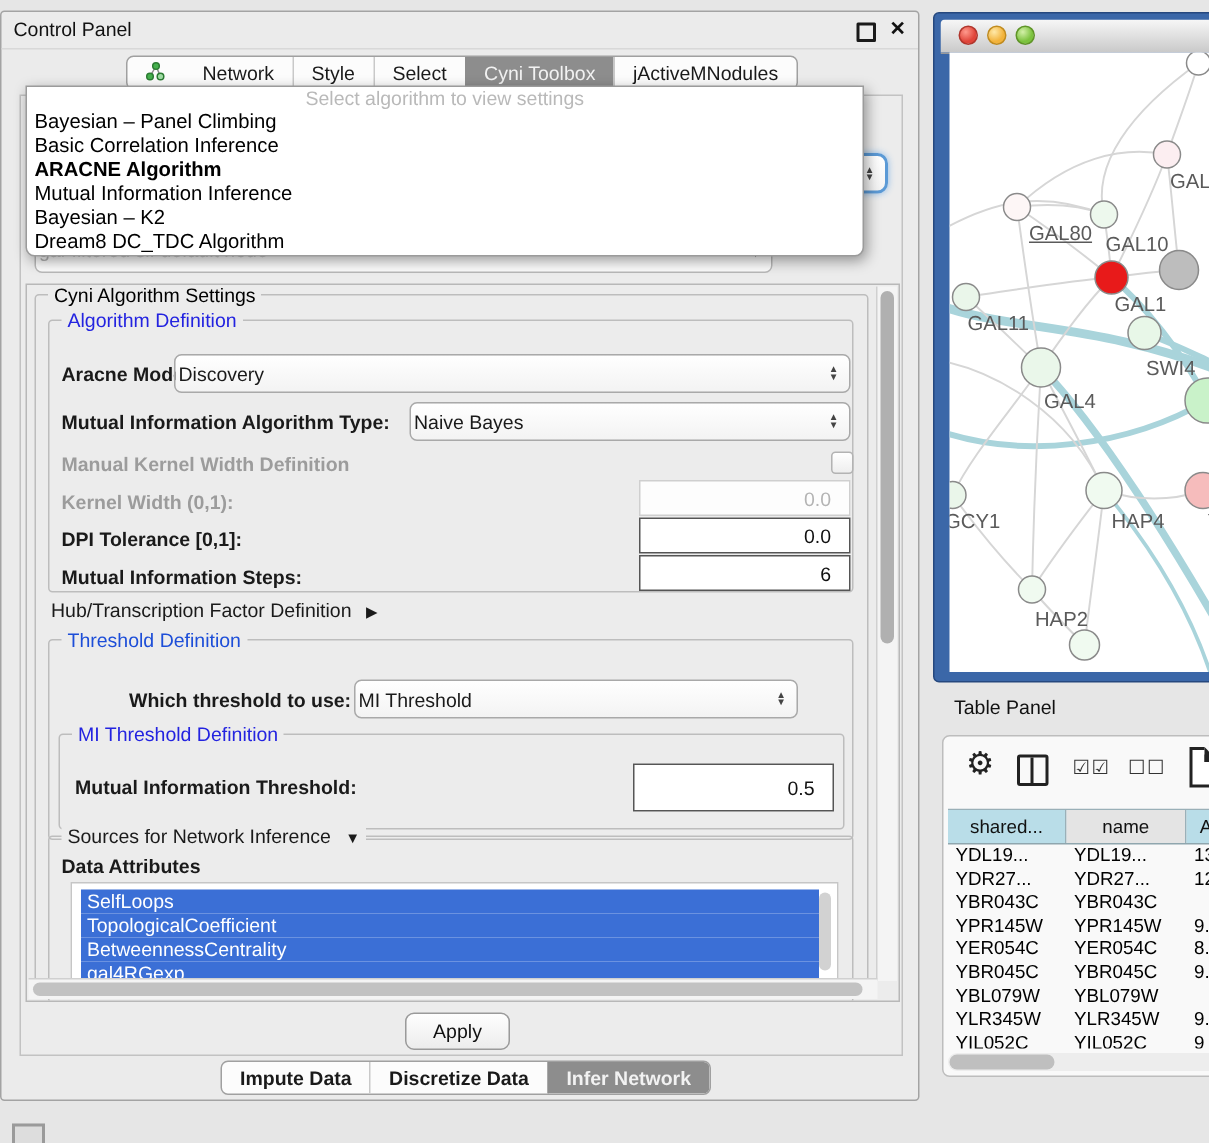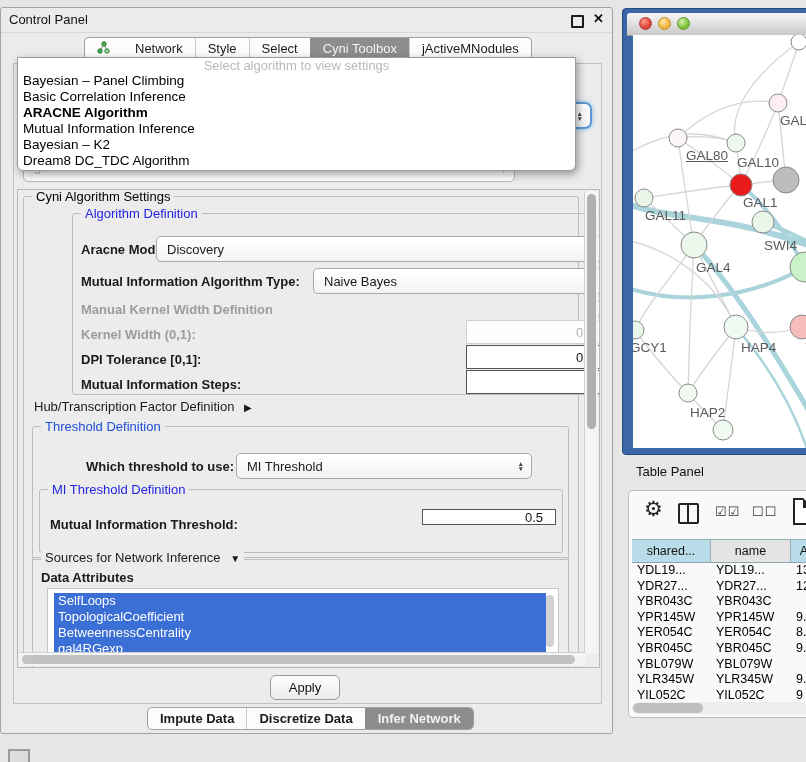--- a/index.html
+++ b/index.html
@@ -20,21 +20,21 @@
             border-left:1px solid #c9c9c9;white-space:nowrap;}
   .seg .tab:first-child{border-left:none;gap:25px;}
   .seg .tab.sel{background:#8d8d8d;color:#f2f2f2;border-left-color:#8d8d8d;}
   .top-tabs{left:83px;top:29px;}
   .bottom-tabs{left:146px;top:699px;font-weight:bold;}
   
   .cp-content{position:absolute;left:12px;top:55px;width:589px;height:641px;background:#ececec;
               border:1px solid #c2c2c2;box-sizing:border-box;}
   .combo{position:absolute;background:linear-gradient(#ffffff,#f3f3f3);border:1px solid #a9a9a9;
          border-radius:5px;font-size:13px;color:#1a1a1a;display:flex;align-items:center;
-         padding-left:10px;box-sizing:border-box;}
+         padding-left:2px;box-sizing:border-box;}
   .combo .stepper{position:absolute;right:7px;top:50%;transform:translateY(-50%);
          display:flex;flex-direction:column;align-items:center;font-size:6.5px;line-height:5px;color:#444;}
   .combo.ghost{color:#b5b5b5;background:#fcfcfc;border-color:#b8b8b8;}
   .combo.focusring{border:2px solid #5b9ad6;box-shadow:0 0 5px #8ab9e8;border-radius:7px;}
   .scrollpane{position:absolute;left:3px;top:125px;width:583px;height:479px;background:#ececec;
               border:1px solid #b8b8b8;box-sizing:border-box;overflow:hidden;}
   .group{position:absolute;border:1px solid #bdbdbd;border-radius:3px;box-sizing:border-box;}
   .group-title{position:absolute;top:-8px;left:8px;background:#ececec;padding:0 4px;font-size:13px;white-space:nowrap;}
   .t-blue{color:#2323e0;}
   .t-green{color:#1d4ed8;}
@@ -153,21 +153,21 @@
         <span class="stepper">
             <span>▲</span>
             <span>▼</span>
           </span>
       </div>
 
       <div class="scrollpane">
         <div class="group" style="left:5px;top:6px;width:556px;height:470px;">
           <span class="group-title">Cyni Algorithm Settings</span>
 
-          <div class="group" style="left:8px;top:16px;width:537px;height:182px;margin-left:40px;">
+          <div class="group" style="left:8px;top:16px;width:537px;height:182px;">
             <span class="group-title t-blue">Algorithm Definition</span>
             <span class="lbl" style="left:8px;top:28px;">Aracne Mode:</span>
             <div class="combo" style="left:83px;top:22px;width:451px;height:26px;">
               <span>Discovery</span>
               <span class="stepper">
                   <span>▲</span>
                   <span>▼</span>
                 </span>
             </div>
             <span class="lbl" style="left:8px;top:60px;">Mutual Information Algorithm Type:</span>
@@ -205,21 +205,21 @@
             <div class="combo" style="left:203px;top:26px;width:296px;height:26px;">
               <span>MI Threshold</span>
               <span class="stepper">
                   <span>▲</span>
                   <span>▼</span>
                 </span>
             </div>
             <div class="group" style="left:6px;top:62px;width:524px;height:64px;">
               <span class="group-title t-blue">MI Threshold Definition</span>
               <span class="lbl" style="left:10px;top:27px;">Mutual Information Threshold:</span>
-              <div class="field" style="left:382px;top:19px;width:134px;height:16px;">
+              <div class="field" style="left:382px;top:19px;width:134px;height:32px;">
                 <span>0.5</span>
               </div>
             </div>
           </div>
 
           <div class="group" style="left:8px;top:360px;width:537px;height:112px;">
             <span class="group-title" style="color:#1a1a1a;">
               <span>Sources for Network Inference</span>
               <span class="toggle-arrow">▼</span>
             </span>

